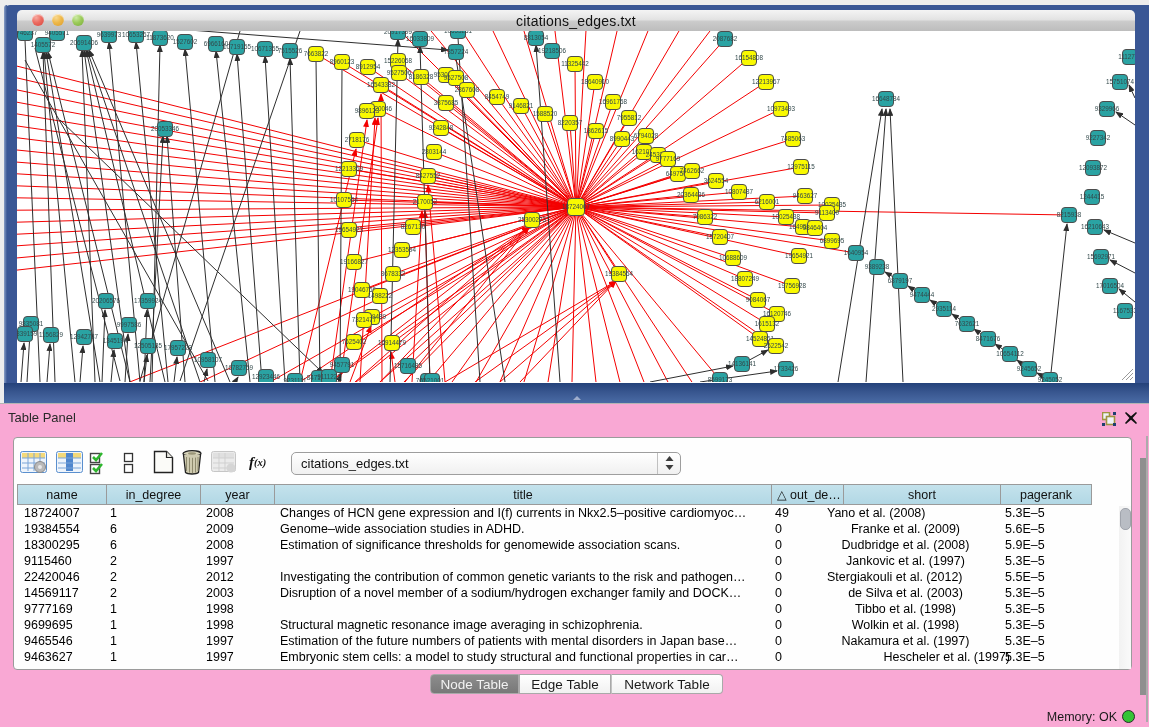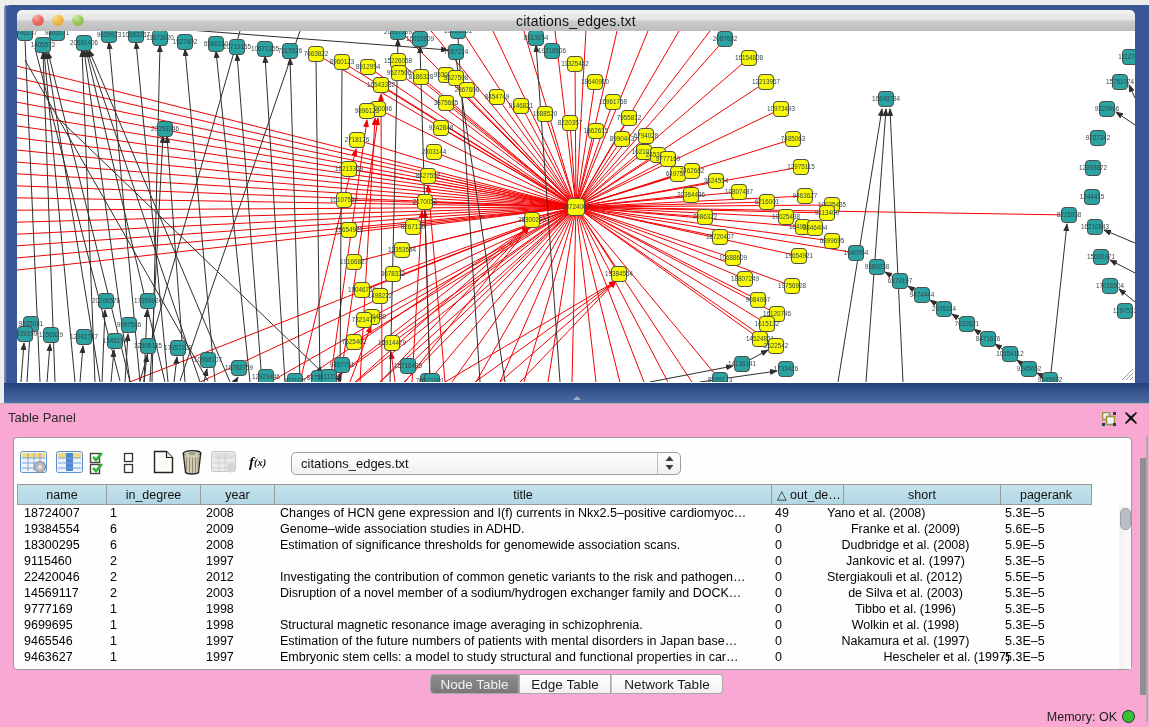--- a/index.html
+++ b/index.html
@@ -696,21 +696,21 @@
         <span class="c" style="left:263px">Disruption of a novel member of a sodium/hydrogen exchanger family and DOCK…</span>
         <span class="c" style="left:758px">0</span>
         <span class="c" style="left:810px;width:157px;text-align:center;display:inline-block">de Silva et al. (2003)</span>
         <span class="c" style="left:988px">5.3E–5</span>
       </div>
       <div class="row" style="top:96px">
         <span class="c" style="left:7px">9777169</span>
         <span class="c" style="left:93px">1</span>
         <span class="c" style="left:189px">1998</span>
         <span class="c" style="left:758px">0</span>
-        <span class="c" style="left:810px;width:157px;text-align:center;display:inline-block">Tibbo et al. (1996)</span>
+        <span class="c" style="left:810px;width:157px;text-align:center;display:inline-block">Tibbo et al. (1998)</span>
         <span class="c" style="left:988px">5.3E–5</span>
       </div>
       <div class="row" style="top:112px">
         <span class="c" style="left:7px">9699695</span>
         <span class="c" style="left:93px">1</span>
         <span class="c" style="left:189px">1998</span>
         <span class="c" style="left:263px">Structural magnetic resonance image averaging in schizophrenia.</span>
         <span class="c" style="left:758px">0</span>
         <span class="c" style="left:810px;width:157px;text-align:center;display:inline-block">Wolkin et al. (1998)</span>
         <span class="c" style="left:988px">5.3E–5</span>

